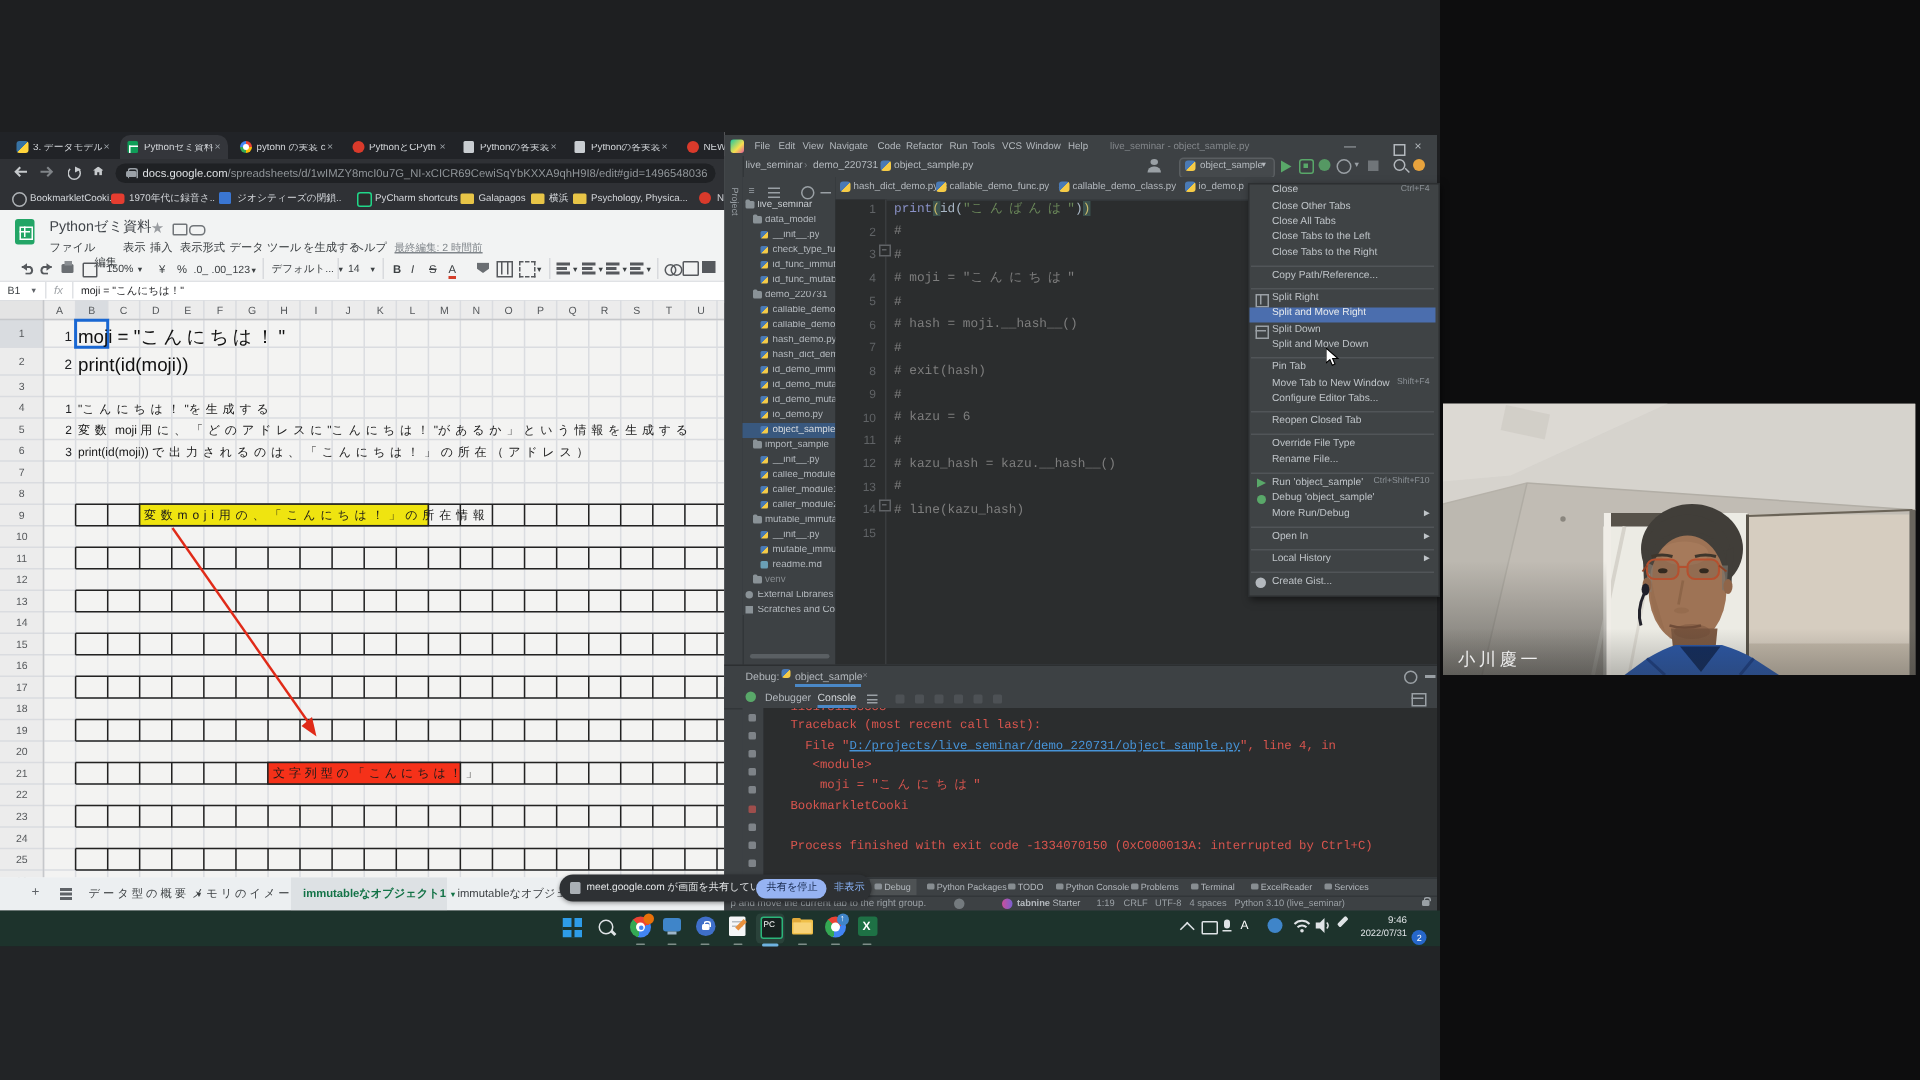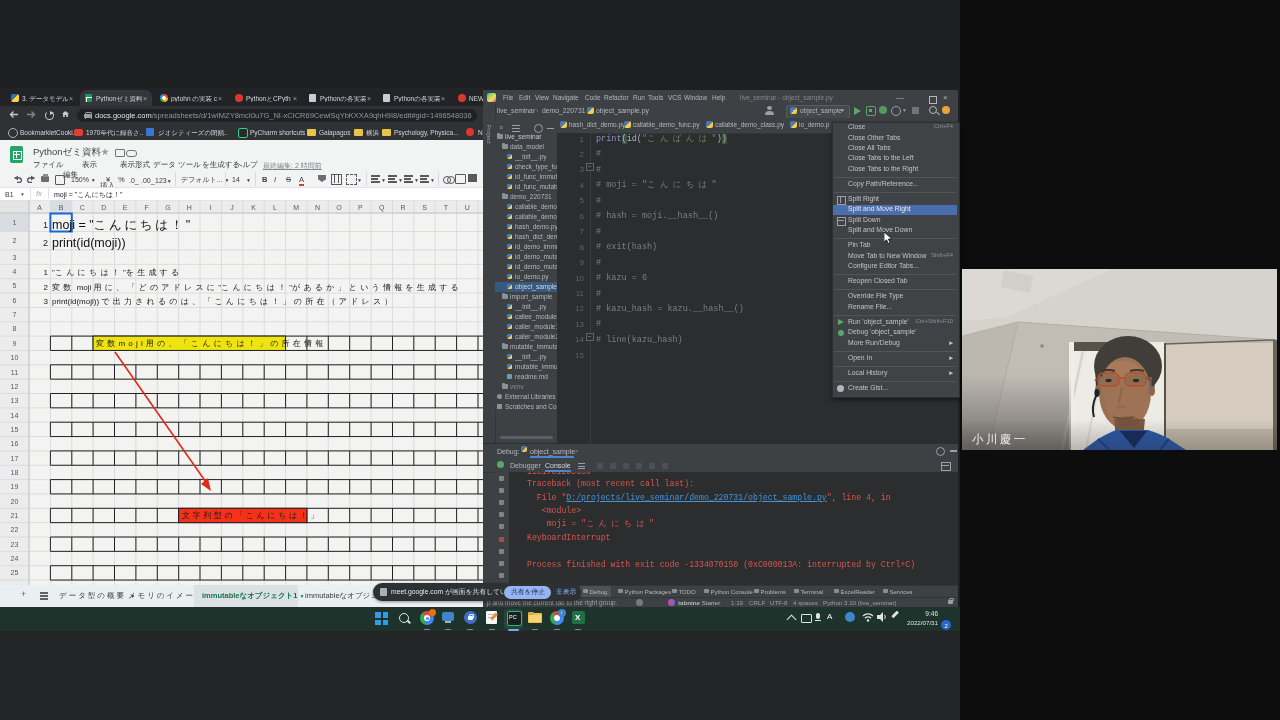--- a/index.html
+++ b/index.html
@@ -75,21 +75,21 @@
     <div class="a" style="left:13px;top:151px;width:7px;height:7px;background:#23a566;border:1px solid #fff"></div>
     <div class="a" style="left:13px;top:154px;width:7px;height:1px;background:#fff"></div>
     <div class="a" style="left:16px;top:151px;width:1px;height:7px;background:#fff"></div>
     <div class="a t" style="left:33px;top:147px;font-size:9.5px;color:#41454a;">Pythonゼミ資料</div>
     <div class="a" style="left:101px;top:148px;width:8px;height:8px;background:#9a9da1;clip-path:polygon(50% 0,61% 35%,98% 35%,68% 57%,79% 91%,50% 70%,21% 91%,32% 57%,2% 35%,39% 35%)"></div>
     <div class="a" style="left:115px;top:148.5px;width:8px;height:6px;border:1px solid #717579;border-radius:1px"></div>
     <div class="a" style="left:126px;top:149.5px;width:9px;height:5px;border:1px solid #717579;border-radius:3px"></div>
     <div class="a t" style="left:33px;top:161px;font-size:7.5px;color:#3c4043;">ファイル</div>
     <div class="a t" style="left:63px;top:171px;font-size:7.5px;color:#3c4043;">編集</div>
     <div class="a t" style="left:82px;top:161px;font-size:7.5px;color:#3c4043;">表示</div>
-    <div class="a t" style="left:100px;top:161px;font-size:7.5px;color:#3c4043;margin-top:21px;">挿入</div>
+    <div class="a t" style="left:100px;top:161px;font-size:7.5px;color:#3c4043;">挿入</div>
     <div class="a t" style="left:120px;top:161px;font-size:7.5px;color:#3c4043;">表示形式</div>
     <div class="a t" style="left:153px;top:161px;font-size:7.5px;color:#3c4043;">データ</div>
     <div class="a t" style="left:178px;top:161px;font-size:7.5px;color:#3c4043;">ツール</div>
     <div class="a t" style="left:202px;top:161px;font-size:7.5px;color:#3c4043;">を生成する</div>
     <div class="a t" style="left:235px;top:161px;font-size:7.5px;color:#3c4043;">ヘルプ</div>
     <div class="a t" style="left:263px;top:161.5px;font-size:7px;color:#80868b;text-decoration:underline">最終編集: 2 時間前</div>
     <svg class="a" style="left:13px;top:175px" width="10" height="8">
       <path d="M1.5 3 H7 A2.5 2.5 0 0 1 7 7.5 H4" stroke="#56595d" stroke-width="1.4" fill="none"></path>
       <polygon points="1.5,3 5,0.5 5,5.5" fill="#56595d"></polygon>
     </svg>
@@ -735,21 +735,21 @@
     <div class="a" style="left:499px;top:549px;width:5px;height:5px;background:#9aa0a5;opacity:.7;border-radius:1px"></div>
     <div class="a" style="left:499px;top:561px;width:5px;height:5px;background:#9aa0a5;opacity:.7;border-radius:1px"></div>
     <div class="a" style="left:499px;top:573px;width:5px;height:5px;background:#9aa0a5;opacity:.7;border-radius:1px"></div>
     <div class="a" style="left:509px;top:472px;width:449px;height:113px;background:#2b2d2e"></div>
     <div class="a" style="left:509px;top:472px;width:449px;height:113px;overflow:hidden">
       <div class="a t" style="left:18px;top:-4px;font-size:8.2px;color:#d9554e;font-family:'Liberation Mono',monospace">1131781238358</div>
       <div class="a t" style="left:18px;top:8px;font-size:8.2px;color:#d9554e;font-family:'Liberation Mono',monospace">Traceback (most recent call last):</div>
       <div class="a t" style="left:18px;top:21.5px;font-size:8.2px;color:#d9554e;font-family:'Liberation Mono',monospace">&nbsp;&nbsp;File "<span style="color:#4794d8;text-decoration:underline">D:/projects/live_seminar/demo_220731/object_sample.py</span>", line 4, in</div>
       <div class="a t" style="left:18px;top:35px;font-size:8.2px;color:#d9554e;font-family:'Liberation Mono',monospace">&nbsp;&nbsp;&nbsp;&lt;module&gt;</div>
       <div class="a t" style="left:18px;top:48px;font-size:8.2px;color:#d9554e;font-family:'Liberation Mono',monospace">&nbsp;&nbsp;&nbsp;&nbsp;moji = "<span class="jw">こんにちは</span>"</div>
-      <div class="a t" style="left:18px;top:61.5px;font-size:8.2px;color:#d9554e;font-family:'Liberation Mono',monospace">KeyboardInterrupt</div>
+      <div class="a t" style="left:18px;top:61.5px;font-size:8.2px;color:#d9554e;font-family:'Liberation Mono',monospace">BookmarkletCooki</div>
       <div class="a t" style="left:18px;top:88.5px;font-size:8.2px;color:#d9554e;font-family:'Liberation Mono',monospace">Process finished with exit code -1334070150 (0xC000013A: interrupted by Ctrl+C)</div>
     </div>
     <div class="a" style="left:483px;top:585px;width:475px;height:12px;background:#3d4144;border-top:1px solid #323639"></div>
     <div class="a" style="left:580px;top:585.5px;width:30.5px;height:11px;background:#4e5254"></div>
     <div class="a" style="left:583px;top:588.5px;width:4.5px;height:4.5px;background:#9aa0a5;border-radius:1px;opacity:.8"></div>
     <div class="a t" style="left:589.5px;top:588.5px;font-size:6px;color:#b3b8bd;">Debug</div>
     <div class="a" style="left:618px;top:588.5px;width:4.5px;height:4.5px;background:#9aa0a5;border-radius:1px;opacity:.8"></div>
     <div class="a t" style="left:624.5px;top:588.5px;font-size:6px;color:#b3b8bd;">Python Packages</div>
     <div class="a" style="left:672px;top:588.5px;width:4.5px;height:4.5px;background:#9aa0a5;border-radius:1px;opacity:.8"></div>
     <div class="a t" style="left:678.5px;top:588.5px;font-size:6px;color:#b3b8bd;">TODO</div>

